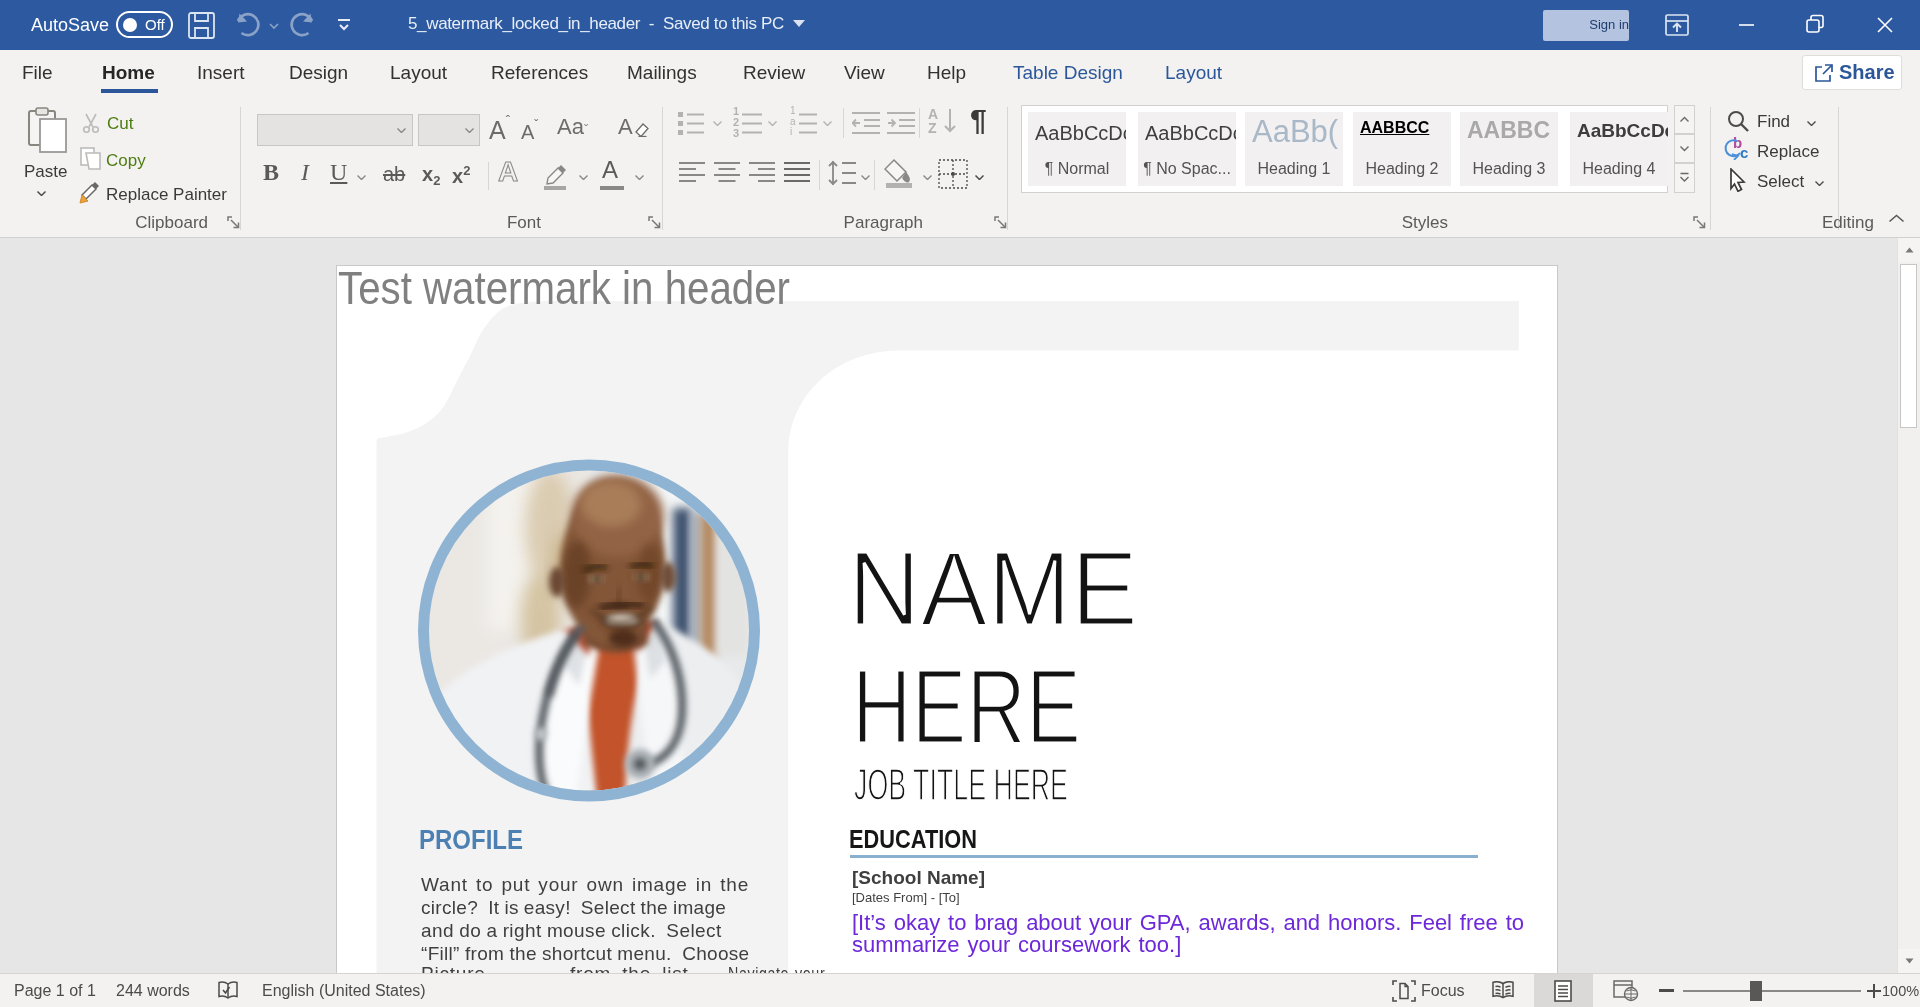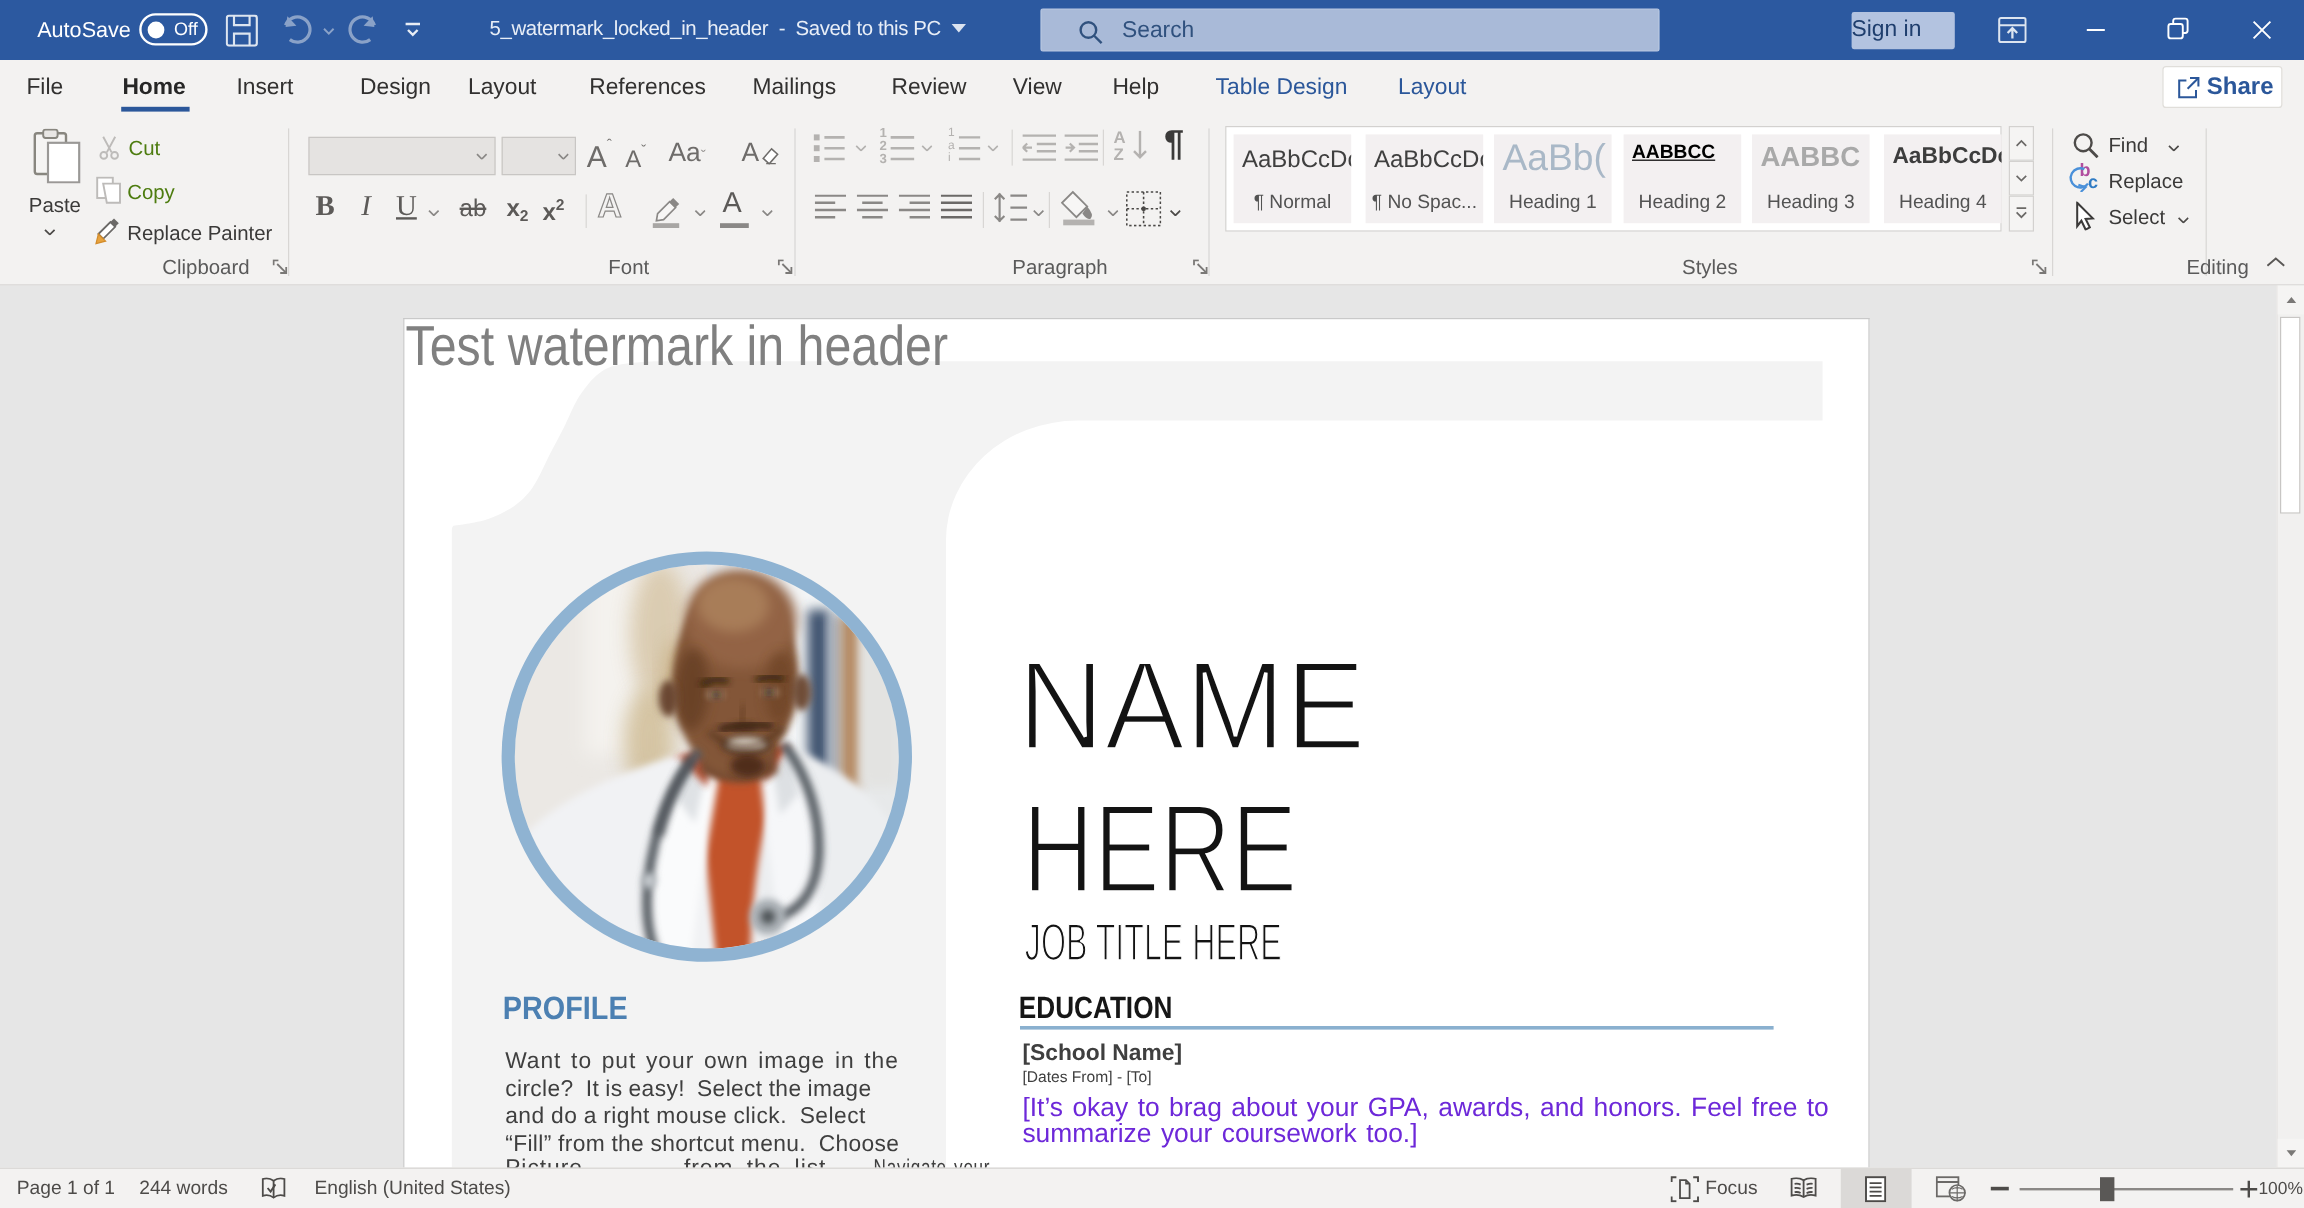--- a/index.html
+++ b/index.html
@@ -9,21 +9,21 @@
   
   #titlebar { position:absolute; left:0; top:0; width:1920px; height:50px; background:#2c59a0; color:#fff; }
   #autosave { position:absolute; left:31px; top:15px; font-size:18px; color:#fff; }
   #toggle { position:absolute; left:116px; top:11px; width:57px; height:27px; border:2px solid #fff; border-radius:14px; }
   #toggle .knob { position:absolute; left:5px; top:4.5px; width:14px; height:14px; border-radius:50%; background:#fff; }
   #toggle .lbl { position:absolute; left:27px; top:3px; font-size:15px; color:#fff;text-align:center; }
   #doctitle { position:absolute; left:408px; top:14px; font-size:17px; letter-spacing:-0.35px; color:#e8eef7; white-space:nowrap; }
   #searchbox { position:absolute; left:867px; top:7px; width:516px; height:36px; background:#a9bad8; border:1px solid #bac8e2; border-radius:2px; }
   #searchbox .mag { position:absolute; left:30px; top:8px; }
   #searchbox .stx { position:absolute; left:67px; top:7px; font-size:19px; color:#30517e; }
-  #signin { position:absolute; left:1543px; top:10px; width:86px; height:31px; background:#b3c3e0; border-radius:2px; color:#1f3e6d; font-size:19px; text-align:left; line-height:30px; }
+  #signin { position:absolute; left:1543px; top:10px; width:86px; height:31px; background:#b3c3e0; border-radius:2px; color:#1f3e6d; font-size:13px; text-align:right; line-height:30px; }
   .wicon { position:absolute; top:0; width:58px; height:50px; }
 
   
   #ribbon { position:absolute; left:0; top:50px; width:1920px; height:188px; background:#f3f2f1; border-bottom:1px solid #d2d0ce; }
   .tab { position:absolute; top:12px; font-size:19px; color:#323130; white-space:nowrap; }
   .tab.ctx { color:#2b579a; }
   #hometab { font-weight:bold; color:#262626; }
   #homeline { position:absolute; left:101px; top:39px; width:57px; height:4px; background:#2b579a; }
   .gsep { position:absolute; top:57px; width:1px; height:123px; background:#d8d6d4; }
   .glabel { position:absolute; top:163px; font-size:17px; color:#5a5a5a; width:200px; text-align:right; }
@@ -76,27 +76,20 @@
       <path d="M24 10 A 10.5 10.5 0 1 0 20.5 22" fill="none" stroke="#8aa2c8" stroke-width="2.7"></path>
       <path d="M22.5 2.5 L24 11.5 L15 10.5 Z" fill="#8aa2c8"></path>
     </svg>
   <svg class="abs" style="left:336px;top:18px" width="16" height="14" viewBox="0 0 16 14">
       <g stroke="#e8edf5" stroke-width="2" fill="none">
         <path d="M2 2 h12"></path>
         <path d="M4 7 l4 4 l4 -4"></path>
       </g>
     </svg>
   <div id="doctitle">5_watermark_locked_in_header&nbsp;&nbsp;-&nbsp;&nbsp;Saved to this PC&nbsp;&nbsp;<span style="display:inline-block;width:0;height:0;border-left:6px solid transparent;border-right:6px solid transparent;border-top:7px solid #dbe3f0;vertical-align:2px"></span></div>
-  <div id="searchbox">
-    <svg class="mag" width="22" height="22" viewBox="0 0 22 22">
-        <circle cx="9" cy="9" r="6.5" fill="none" stroke="#30517e" stroke-width="2"></circle>
-        <path d="M14 14 l6 6" stroke="#30517e" stroke-width="2"></path>
-      </svg>
-    <div class="stx">Search</div>
-  </div>
   <div id="signin">Sign in</div>
   <svg class="abs" style="left:1665px;top:13px" width="24" height="24" viewBox="0 0 24 24">
       <g fill="none" stroke="#dde5f0" stroke-width="1.7">
         <rect x="1" y="2" width="22" height="20" rx="1.5"></rect>
         <path d="M1 8 h22"></path>
         <path d="M12 19 v-8 m-4 3.5 l4 -4 l4 4" stroke-width="1.9"></path>
       </g>
     </svg>
   <svg class="wicon" style="left:1717px" width="58" height="50">
       <path d="M22 25 h15" stroke="#fff" stroke-width="1.6"></path>
@@ -110,21 +103,21 @@
   <svg class="wicon" style="left:1856px" width="58" height="50">
       <path d="M22 18 l14 14 m0 -14 l-14 14" stroke="#fff" stroke-width="1.6" fill="none"></path>
     </svg>
 </div>
 
 <div id="ribbon">
   <div class="tab" style="left:22px">File</div>
   <div class="tab" id="hometab" style="left:102px">Home</div>
   <div id="homeline"></div>
   <div class="tab" style="left:197px">Insert</div>
-  <div class="tab" style="left:300px">Design</div>
+  <div class="tab" style="left:289px">Design</div>
   <div class="tab" style="left:390px">Layout</div>
   <div class="tab" style="left:491px">References</div>
   <div class="tab" style="left:627px">Mailings</div>
   <div class="tab" style="left:743px">Review</div>
   <div class="tab" style="left:844px">View</div>
   <div class="tab" style="left:927px">Help</div>
   <div class="tab ctx" style="left:1013px">Table Design</div>
   <div class="tab ctx" style="left:1165px">Layout</div>
 
   <div class="abs" style="left:1802px;top:5px;width:100px;height:35px;background:#fff;border:1px solid #e0deda;border-radius:3px;">

